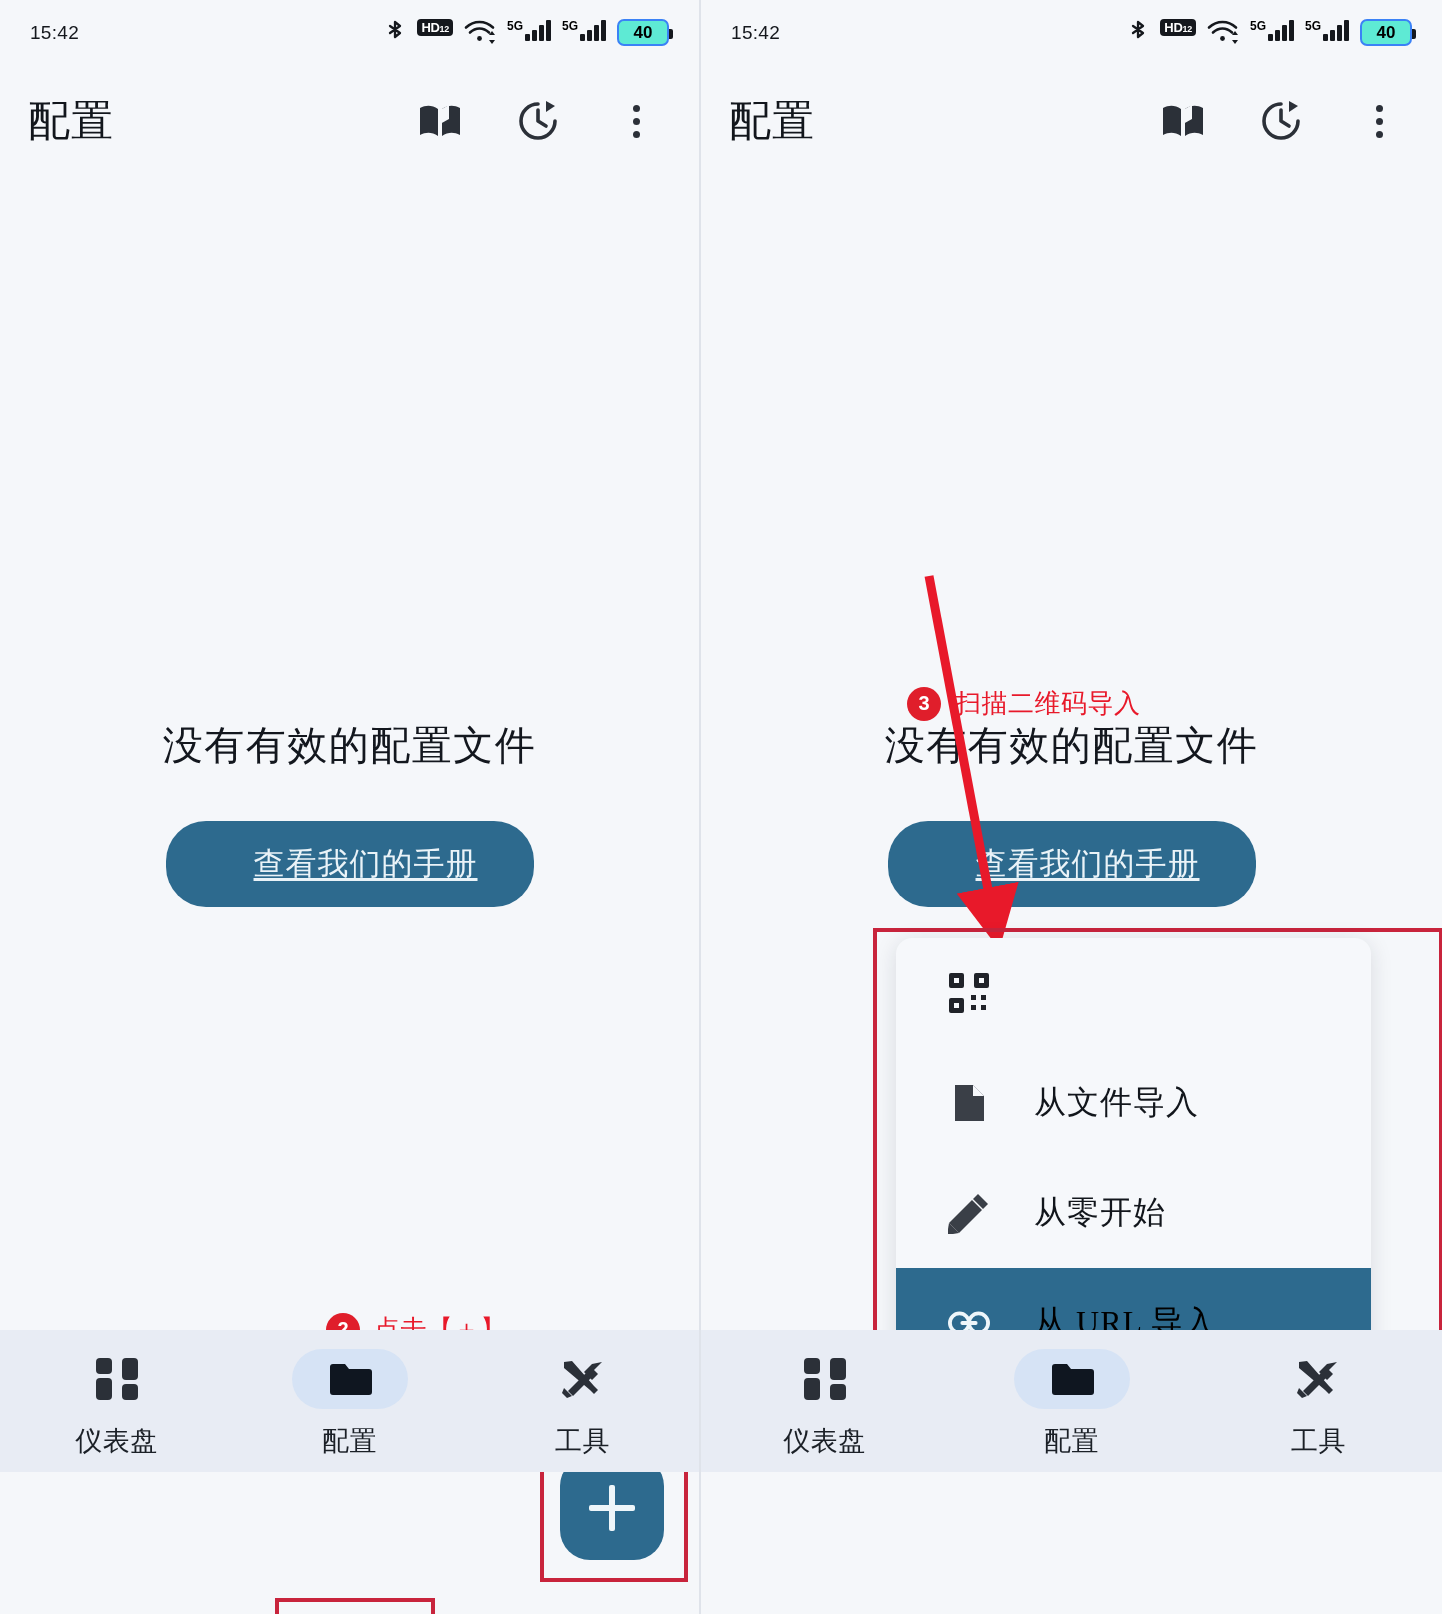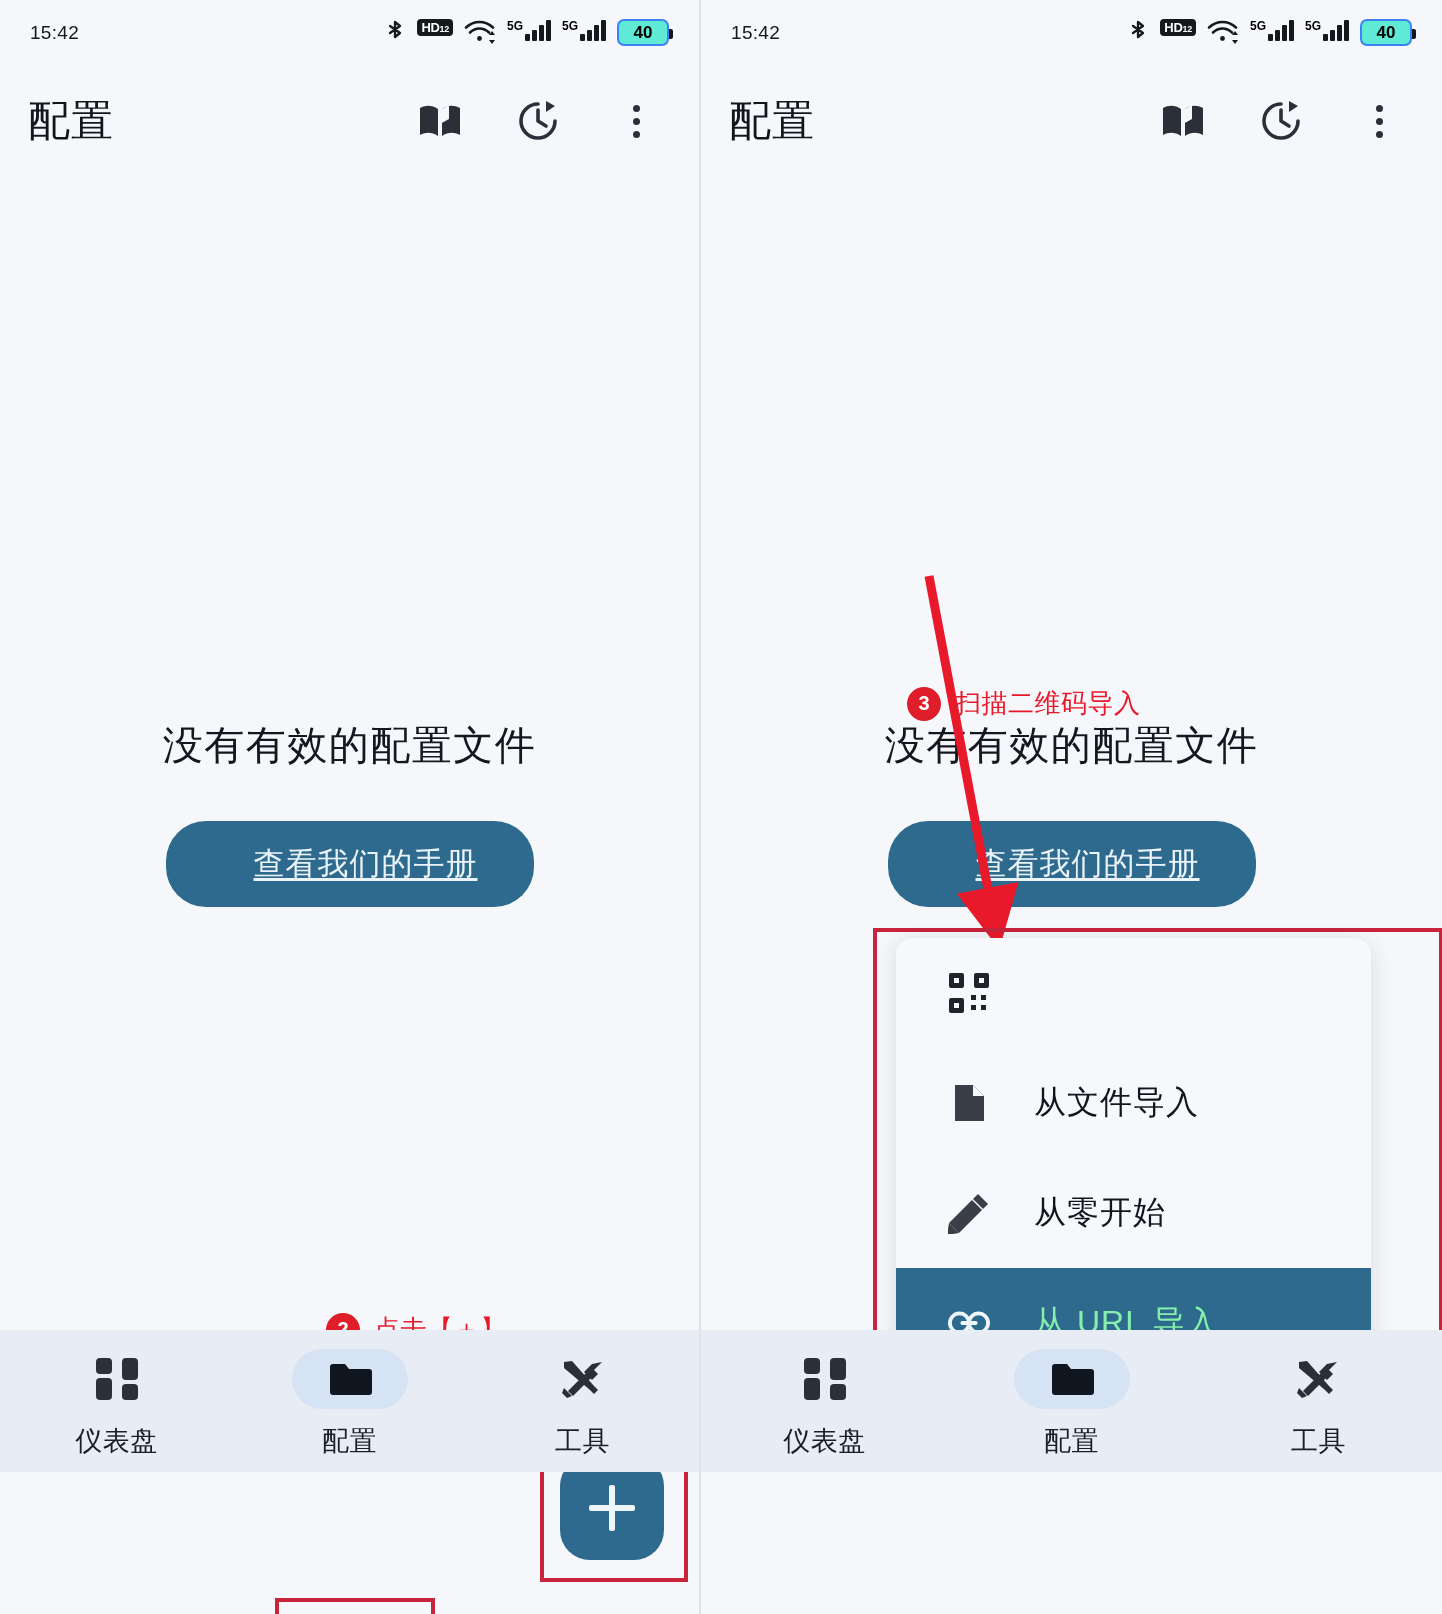--- a/index.html
+++ b/index.html
@@ -149,22 +149,23 @@
     border-radius: 16px;
     box-shadow: 0 4px 22px rgba(20,30,50,.13);
     overflow: hidden;
   }
   .menu-item {
     display: flex; align-items: center; gap: 44px;
     height: 110px; padding: 0 52px; cursor: pointer;
     font-size: 32px; color: #12161c; letter-spacing: 1px;
   }
   .menu-item.highlight {
-    background: #2d6a8e; color: #86efac;
+    background: #2d6a8e; color: #000000;
     border-radius: 0 0 16px 16px;
+    font-family: Liberation Serif, serif;
   }
   .menu-icon { width: 42px; height: 42px; display: flex; align-items: center; justify-content: center; flex: none; }
 
   .qr { width: 40px; height: 40px; position: relative; }
   .qr i { position: absolute; border: 5px solid #202329; border-radius: 2px; width: 15px; height: 15px; }
   .qr i:nth-child(1){ left:0; top:0; }
   .qr i:nth-child(2){ right:0; top:0; }
   .qr i:nth-child(3){ left:0; bottom:0; }
   .qr u { position: absolute; background: #202329; width: 5px; height: 5px; }
   .qr u:nth-child(4){ right: 13px; bottom: 13px; }

